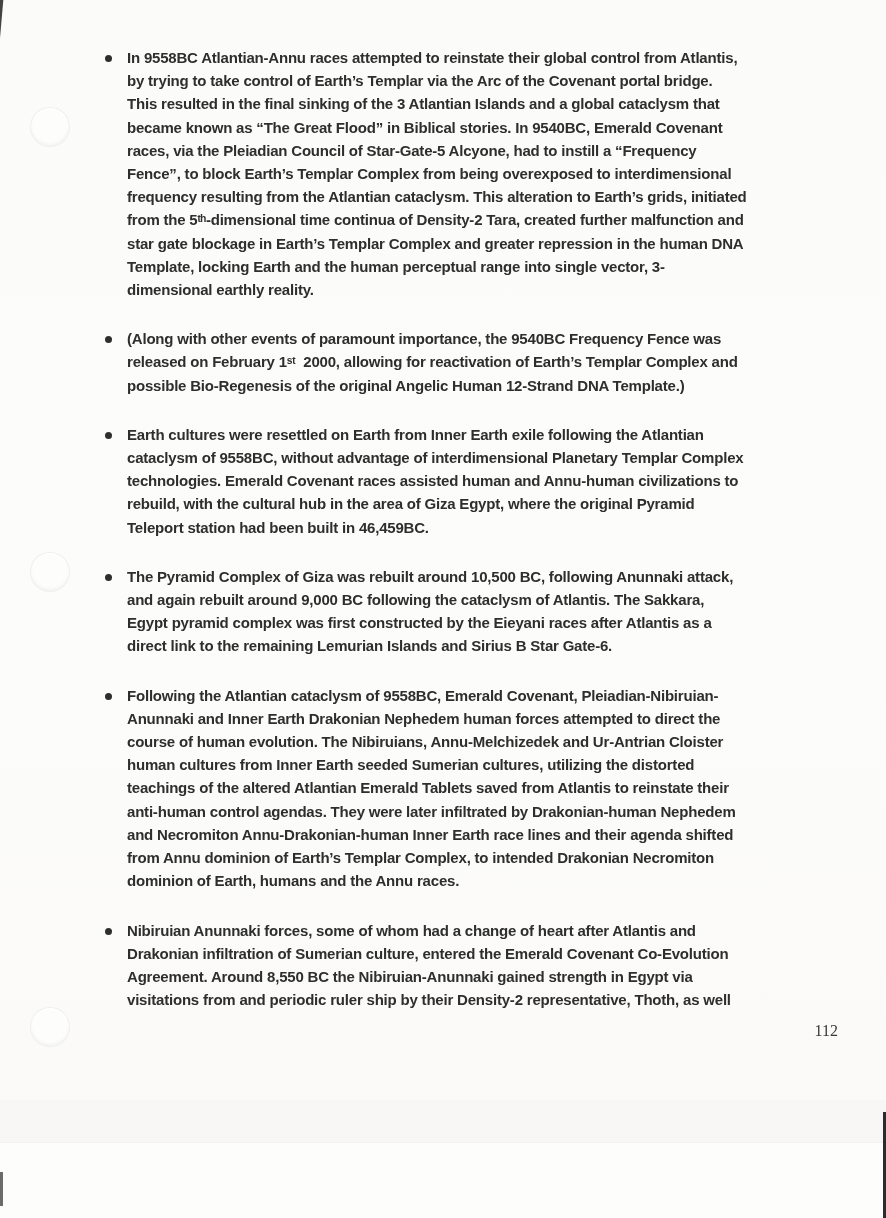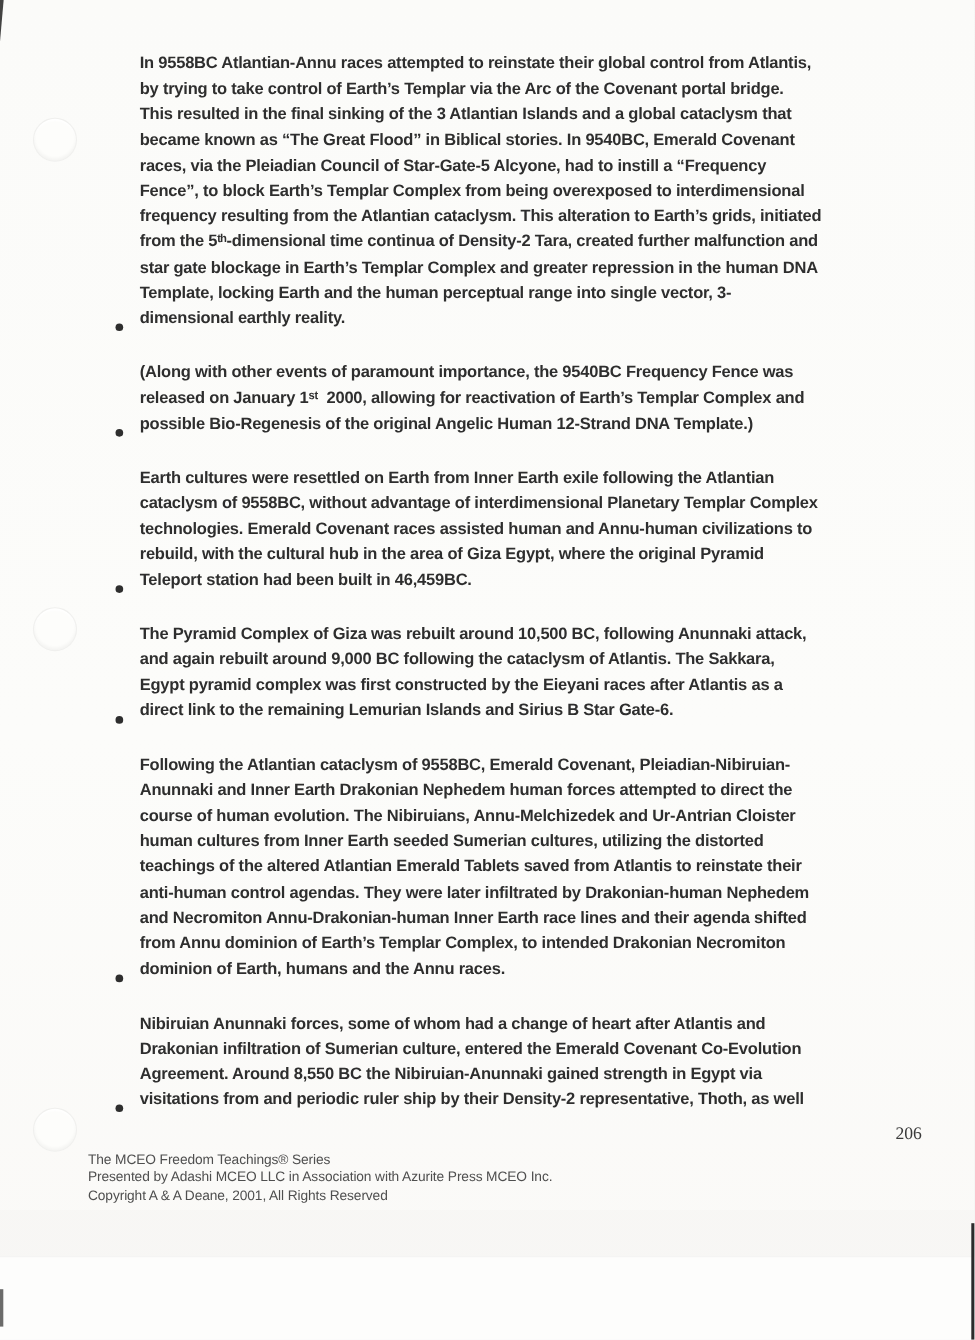--- a/index.html
+++ b/index.html
@@ -59,21 +59,21 @@
   .hole-3 { top: 1007px; }
   
   .content {
     position: absolute;
     left: 100px;
     top: 46px;
     width: 760px;
   }
   .bullet-row {
     display: flex;
-    align-items: flex-end;
+    align-items: flex-start;
     margin-bottom: 26px;
   }
   .bullet-row.tight { }
   .dot {
     flex: 0 0 auto;
     width: 7px; height: 7px;
     border-radius: 50%;
     background: #2e2e2e;
     margin: 9px 15px 0 5px;
   }
@@ -135,21 +135,21 @@
 frequency resulting from the Atlantian cataclysm. This alteration to Earth’s grids, initiated
 from the 5ᵗʰ-dimensional time continua of Density-2 Tara, created further malfunction and
 star gate blockage in Earth’s Templar Complex and greater repression in the human DNA
 Template, locking Earth and the human perceptual range into single vector, 3-
 dimensional earthly reality.</div>
     </div>
 
     <div class="bullet-row">
       <span class="dot"></span>
       <div class="bullet-text">(Along with other events of paramount importance, the 9540BC Frequency Fence was
-released on January 1ˢᵗ  2000, allowing for reactivation of Earth’s Templar Complex and
+released on February 1ˢᵗ  2000, allowing for reactivation of Earth’s Templar Complex and
 possible Bio-Regenesis of the original Angelic Human 12-Strand DNA Template.)</div>
     </div>
 
     <div class="bullet-row">
       <span class="dot"></span>
       <div class="bullet-text">Earth cultures were resettled on Earth from Inner Earth exile following the Atlantian
 cataclysm of 9558BC, without advantage of interdimensional Planetary Templar Complex
 technologies. Emerald Covenant races assisted human and Annu-human civilizations to
 rebuild, with the cultural hub in the area of Giza Egypt, where the original Pyramid
 Teleport station had been built in 46,459BC.</div>
@@ -179,19 +179,16 @@
     <div class="bullet-row">
       <span class="dot"></span>
       <div class="bullet-text">Nibiruian Anunnaki forces, some of whom had a change of heart after Atlantis and
 Drakonian infiltration of Sumerian culture, entered the Emerald Covenant Co-Evolution
 Agreement. Around 8,550 BC the Nibiruian-Anunnaki gained strength in Egypt via
 visitations from and periodic ruler ship by their Density-2 representative, Thoth, as well</div>
     </div>
 
   </div>
 
-  <div class="page-number">206</div>
+  <div class="page-number">112</div>
 
-  <div class="footer">The MCEO Freedom Teachings® Series
-Presented by Adashi MCEO LLC in Association with Azurite Press MCEO Inc.
-Copyright A &amp; A Deane, 2001, All Rights Reserved</div>
 
 </div>
 
 </body></html>

